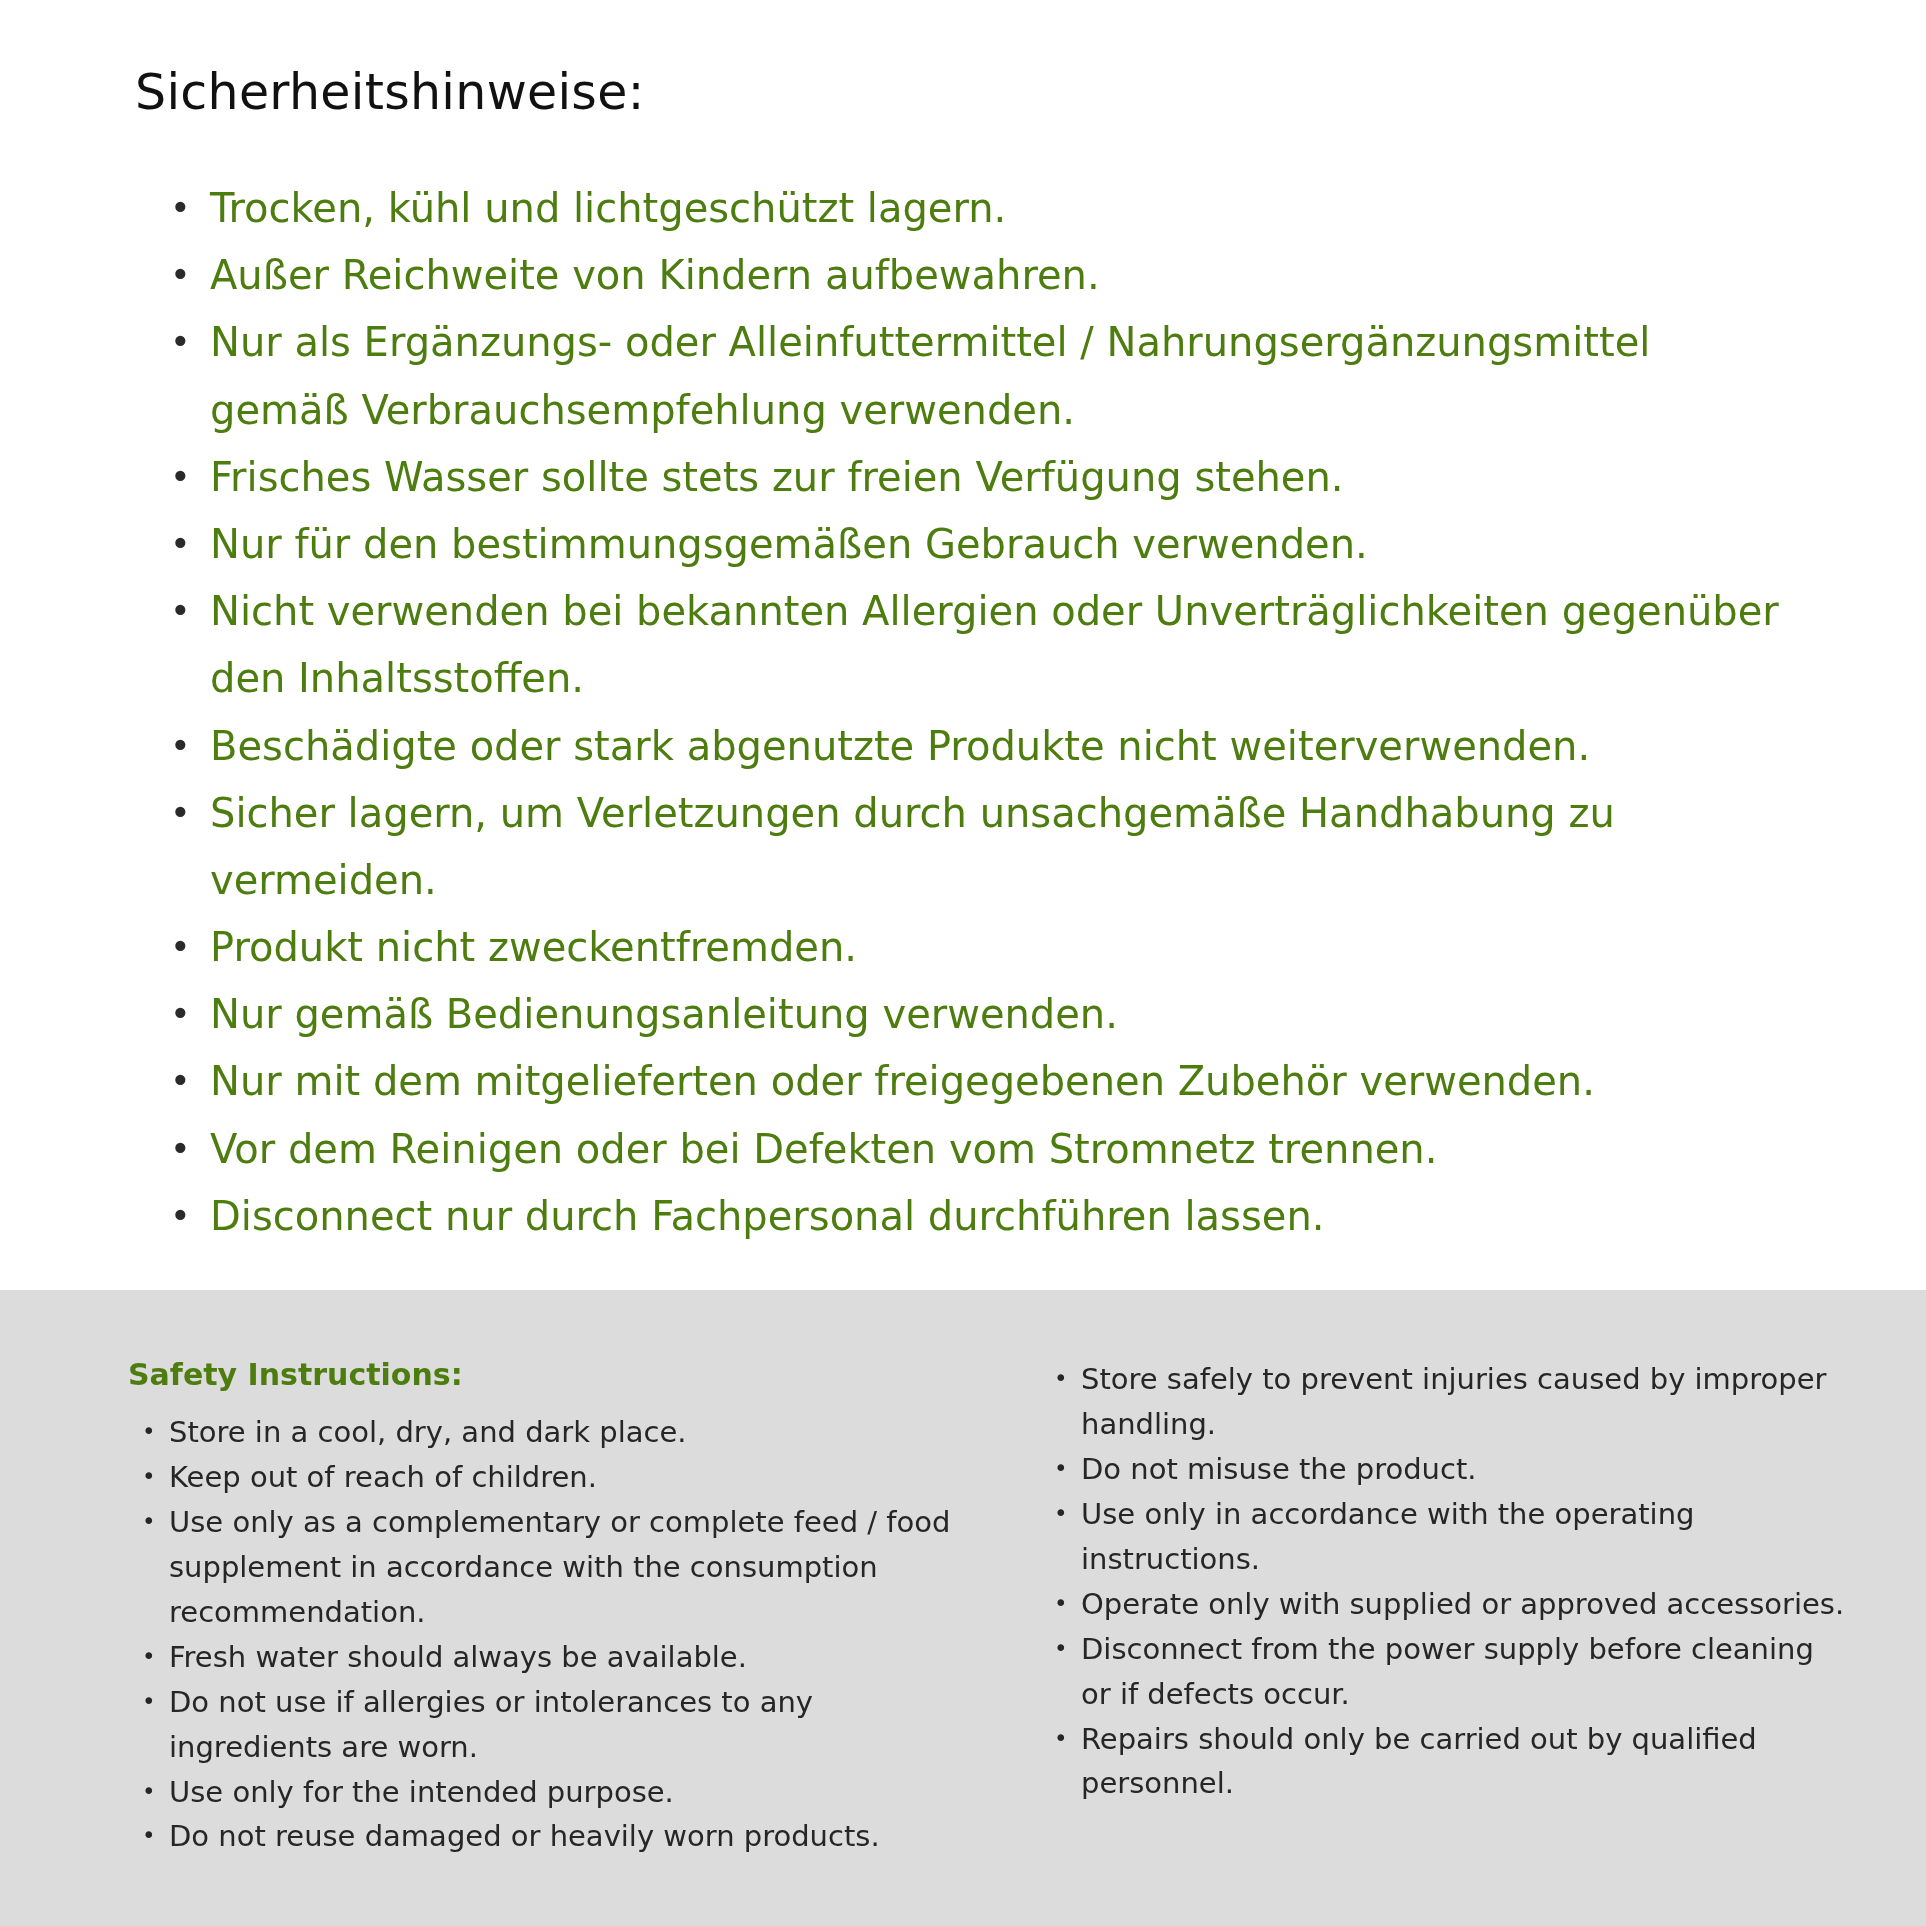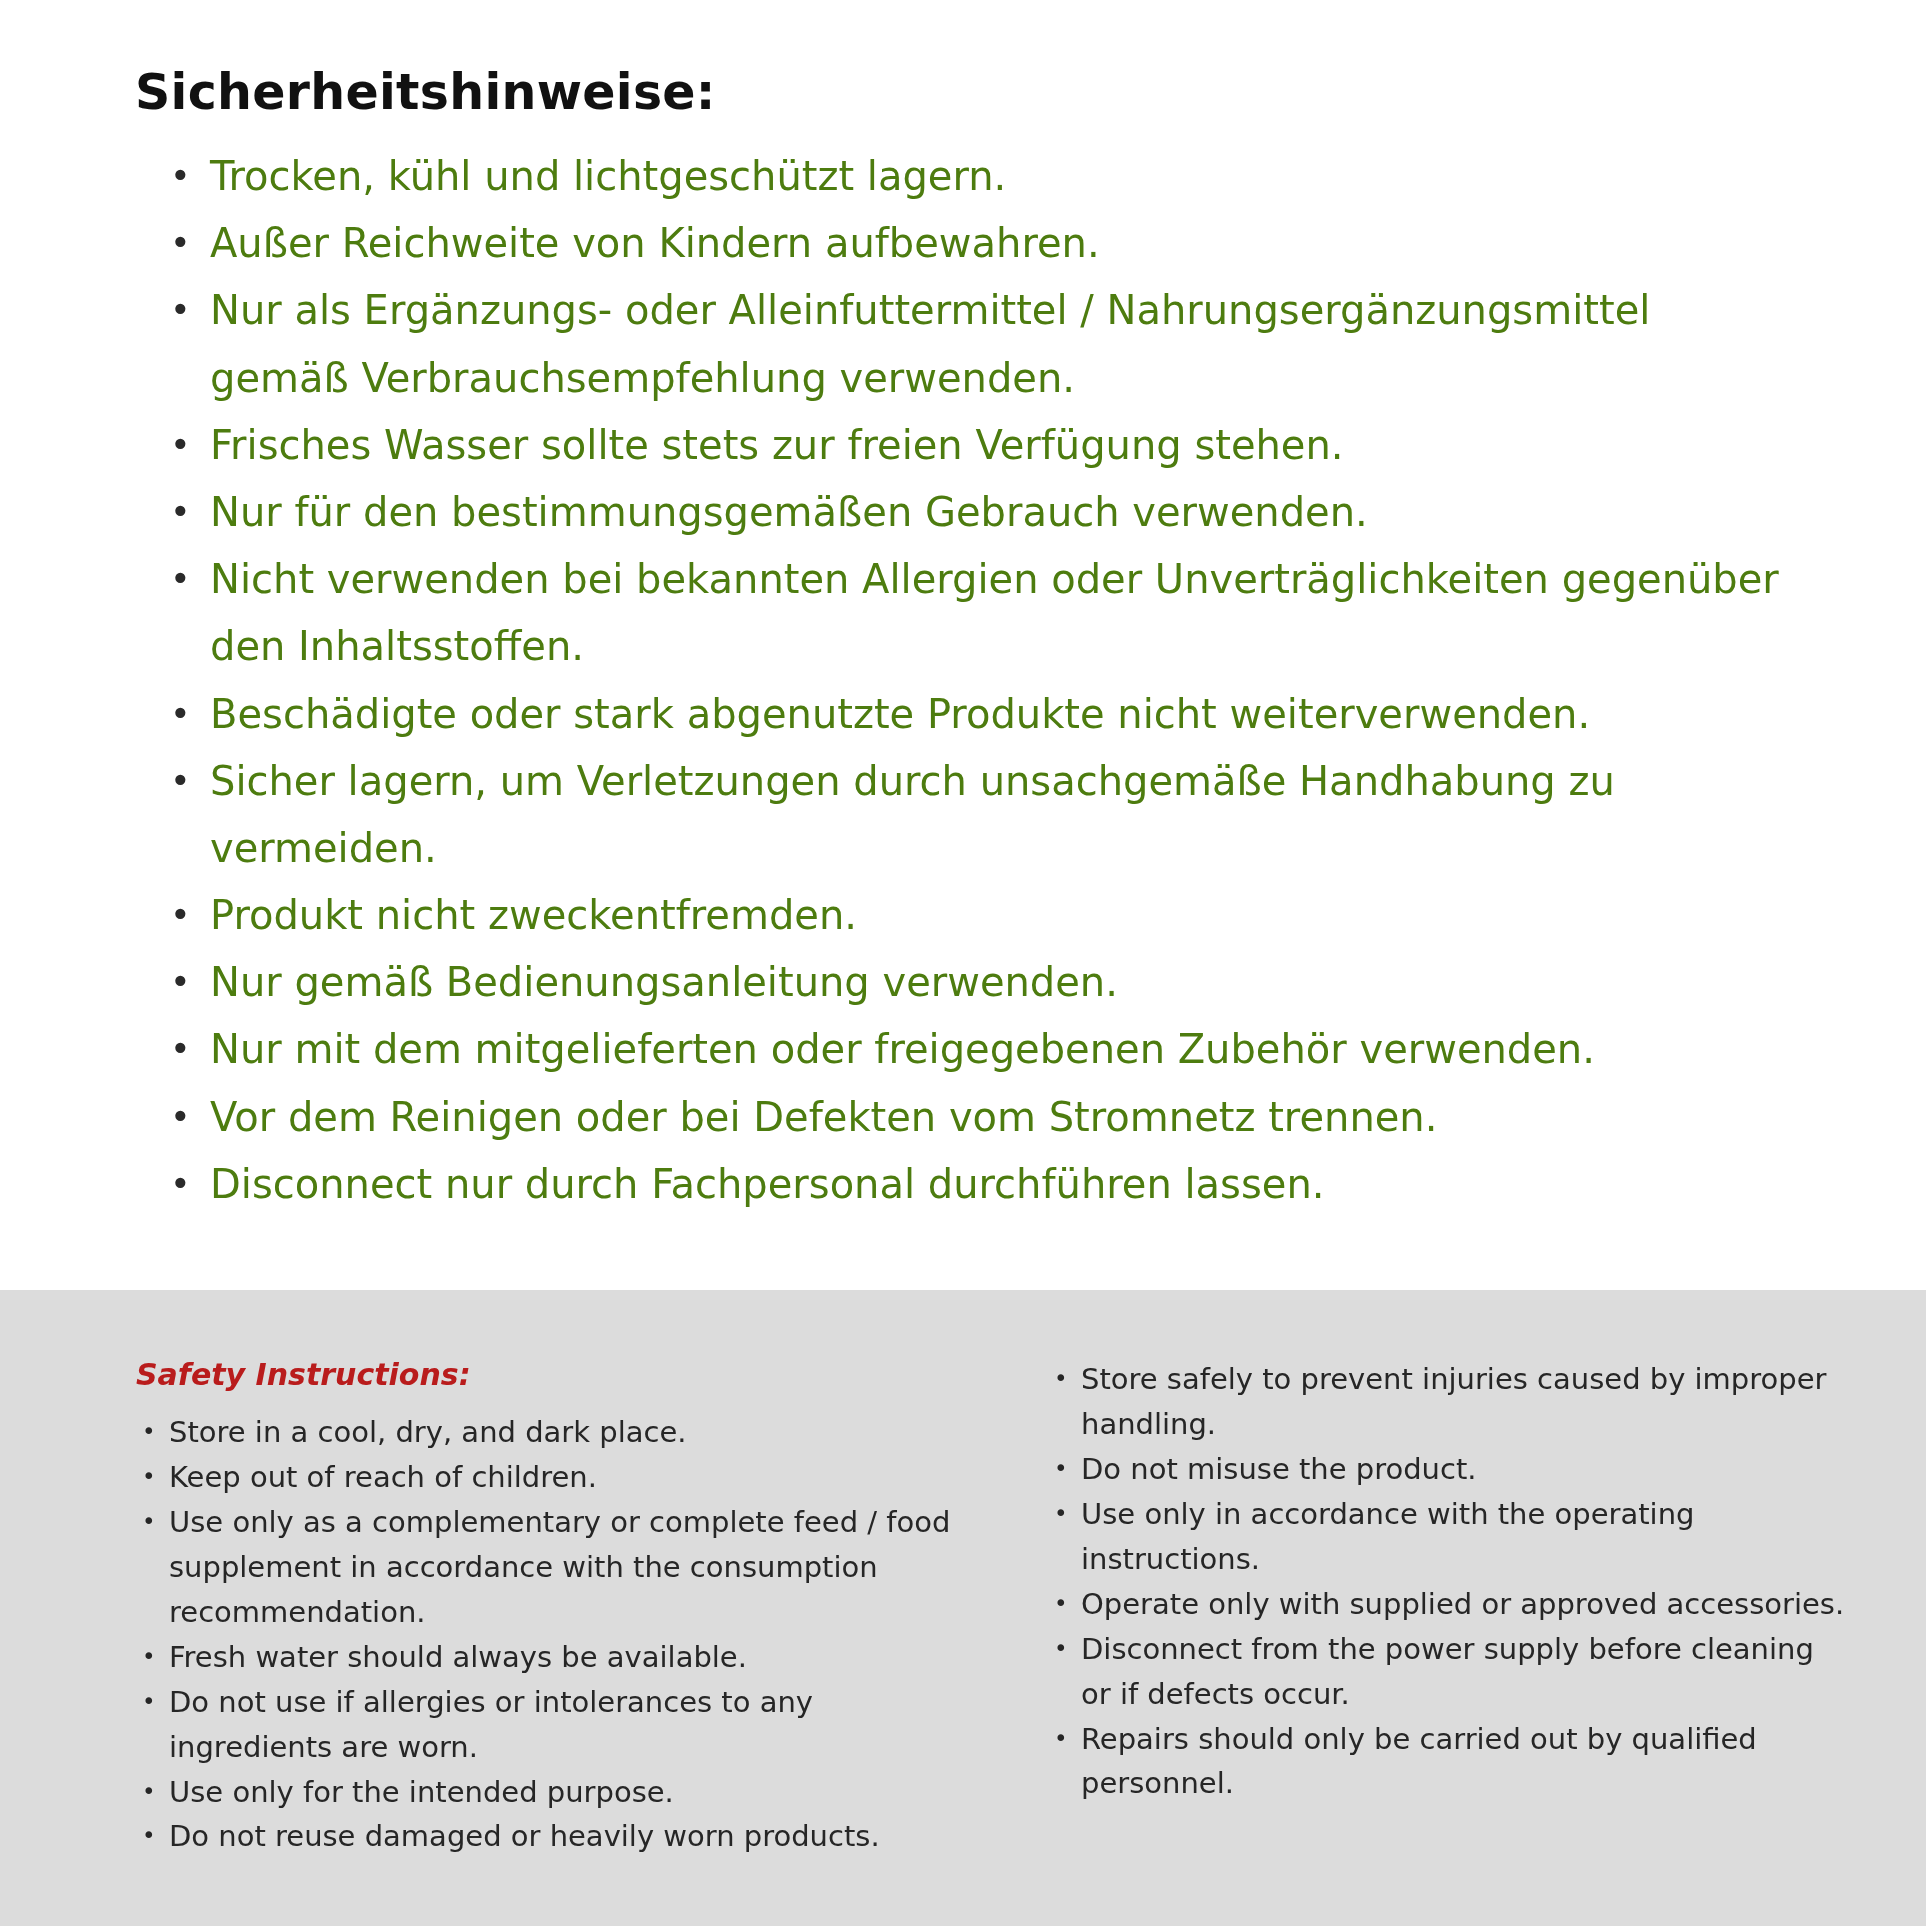--- a/index.html
+++ b/index.html
@@ -17,23 +17,23 @@
     overflow: hidden;
   }
 
   
   .section-german {
     box-sizing: border-box;
     padding: 64px 141px 0 135px;
   }
   .german-title {
     font-size: 49px;
-    font-weight: 700;
+    font-weight: 400;
     letter-spacing: 0.3px;
-    margin: 0 0 22px 0;
+    margin: 0 0 54px 0;
     color: #111111;
   }
   ul.bullet-list {
     list-style: none;
     margin: 0;
     padding: 0;
   }
   .section-german ul.bullet-list {
     padding-left: 35px;
     max-width: 1695px;
@@ -69,23 +69,22 @@
   .english-columns {
     display: flex;
     gap: 58px;
     align-items: flex-start;
   }
   .col-left  { width: 854px; }
   .col-right { width: 809px; }
   .english-title {
     font-size: 30px;
     font-weight: 700;
-    margin: 0 0 18px 8px;
-    color: #b91c1c;
-    font-style: italic;
+    margin: 0 0 18px 0;
+    color: #4d7c0f;
   }
   .section-english ul.bullet-list {
     padding-left: 14px;
   }
   .section-english li {
     position: relative;
     padding-left: 27px;
     font-size: 29px;
     line-height: 1.55;
     color: #262626;

